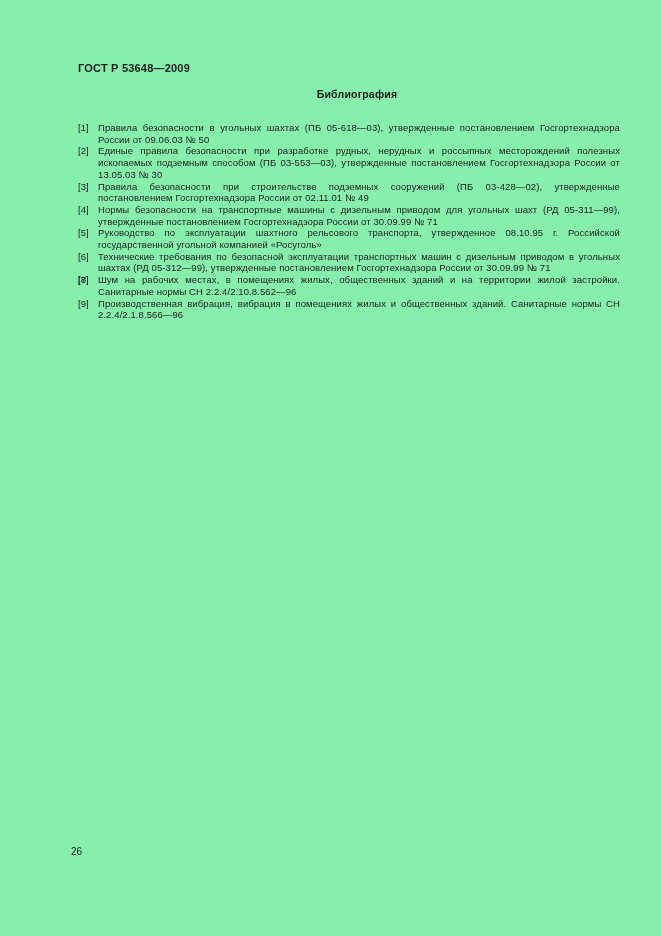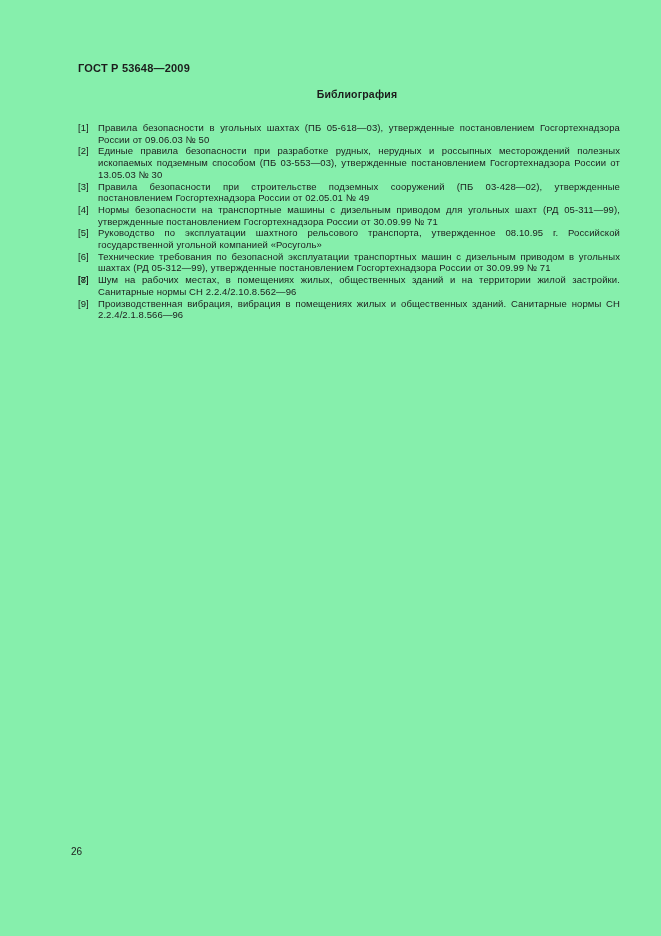--- a/index.html
+++ b/index.html
@@ -79,21 +79,21 @@
       <span class="bib-text">Правила безопасности в угольных шахтах (ПБ 05-618—03), утвержденные постановлением Госгортехнадзора России от 09.06.03 № 50</span>
     </div>
 
     <div class="bib-entry">
       <span class="bib-label">[2]</span>
       <span class="bib-text">Единые правила безопасности при разработке рудных, нерудных и россыпных месторождений полезных ископаемых подземным способом (ПБ 03-553—03), утвержденные постановлением Госгортехнадзора России от 13.05.03 № 30</span>
     </div>
 
     <div class="bib-entry">
       <span class="bib-label">[3]</span>
-      <span class="bib-text">Правила безопасности при строительстве подземных сооружений (ПБ 03-428—02), утвержденные постановлением Госгортехнадзора России от 02.05.01 № 49</span>
+      <span class="bib-text">Правила безопасности при строительстве подземных сооружений (ПБ 03-428—02), утвержденные постановлением Госгортехнадзора России от 02.11.01 № 49</span>
     </div>
 
     <div class="bib-entry">
       <span class="bib-label">[4]</span>
       <span class="bib-text">Нормы безопасности на транспортные машины с дизельным приводом для угольных шахт (РД 05-311—99), утвержденные постановлением Госгортехнадзора России от 30.09.99 № 71</span>
     </div>
 
     <div class="bib-entry">
       <span class="bib-label">[5]</span>
       <span class="bib-text">Руководство по эксплуатации шахтного рельсового транспорта, утвержденное 08.10.95 г. Российской государственной угольной компанией «Росуголь»</span>

